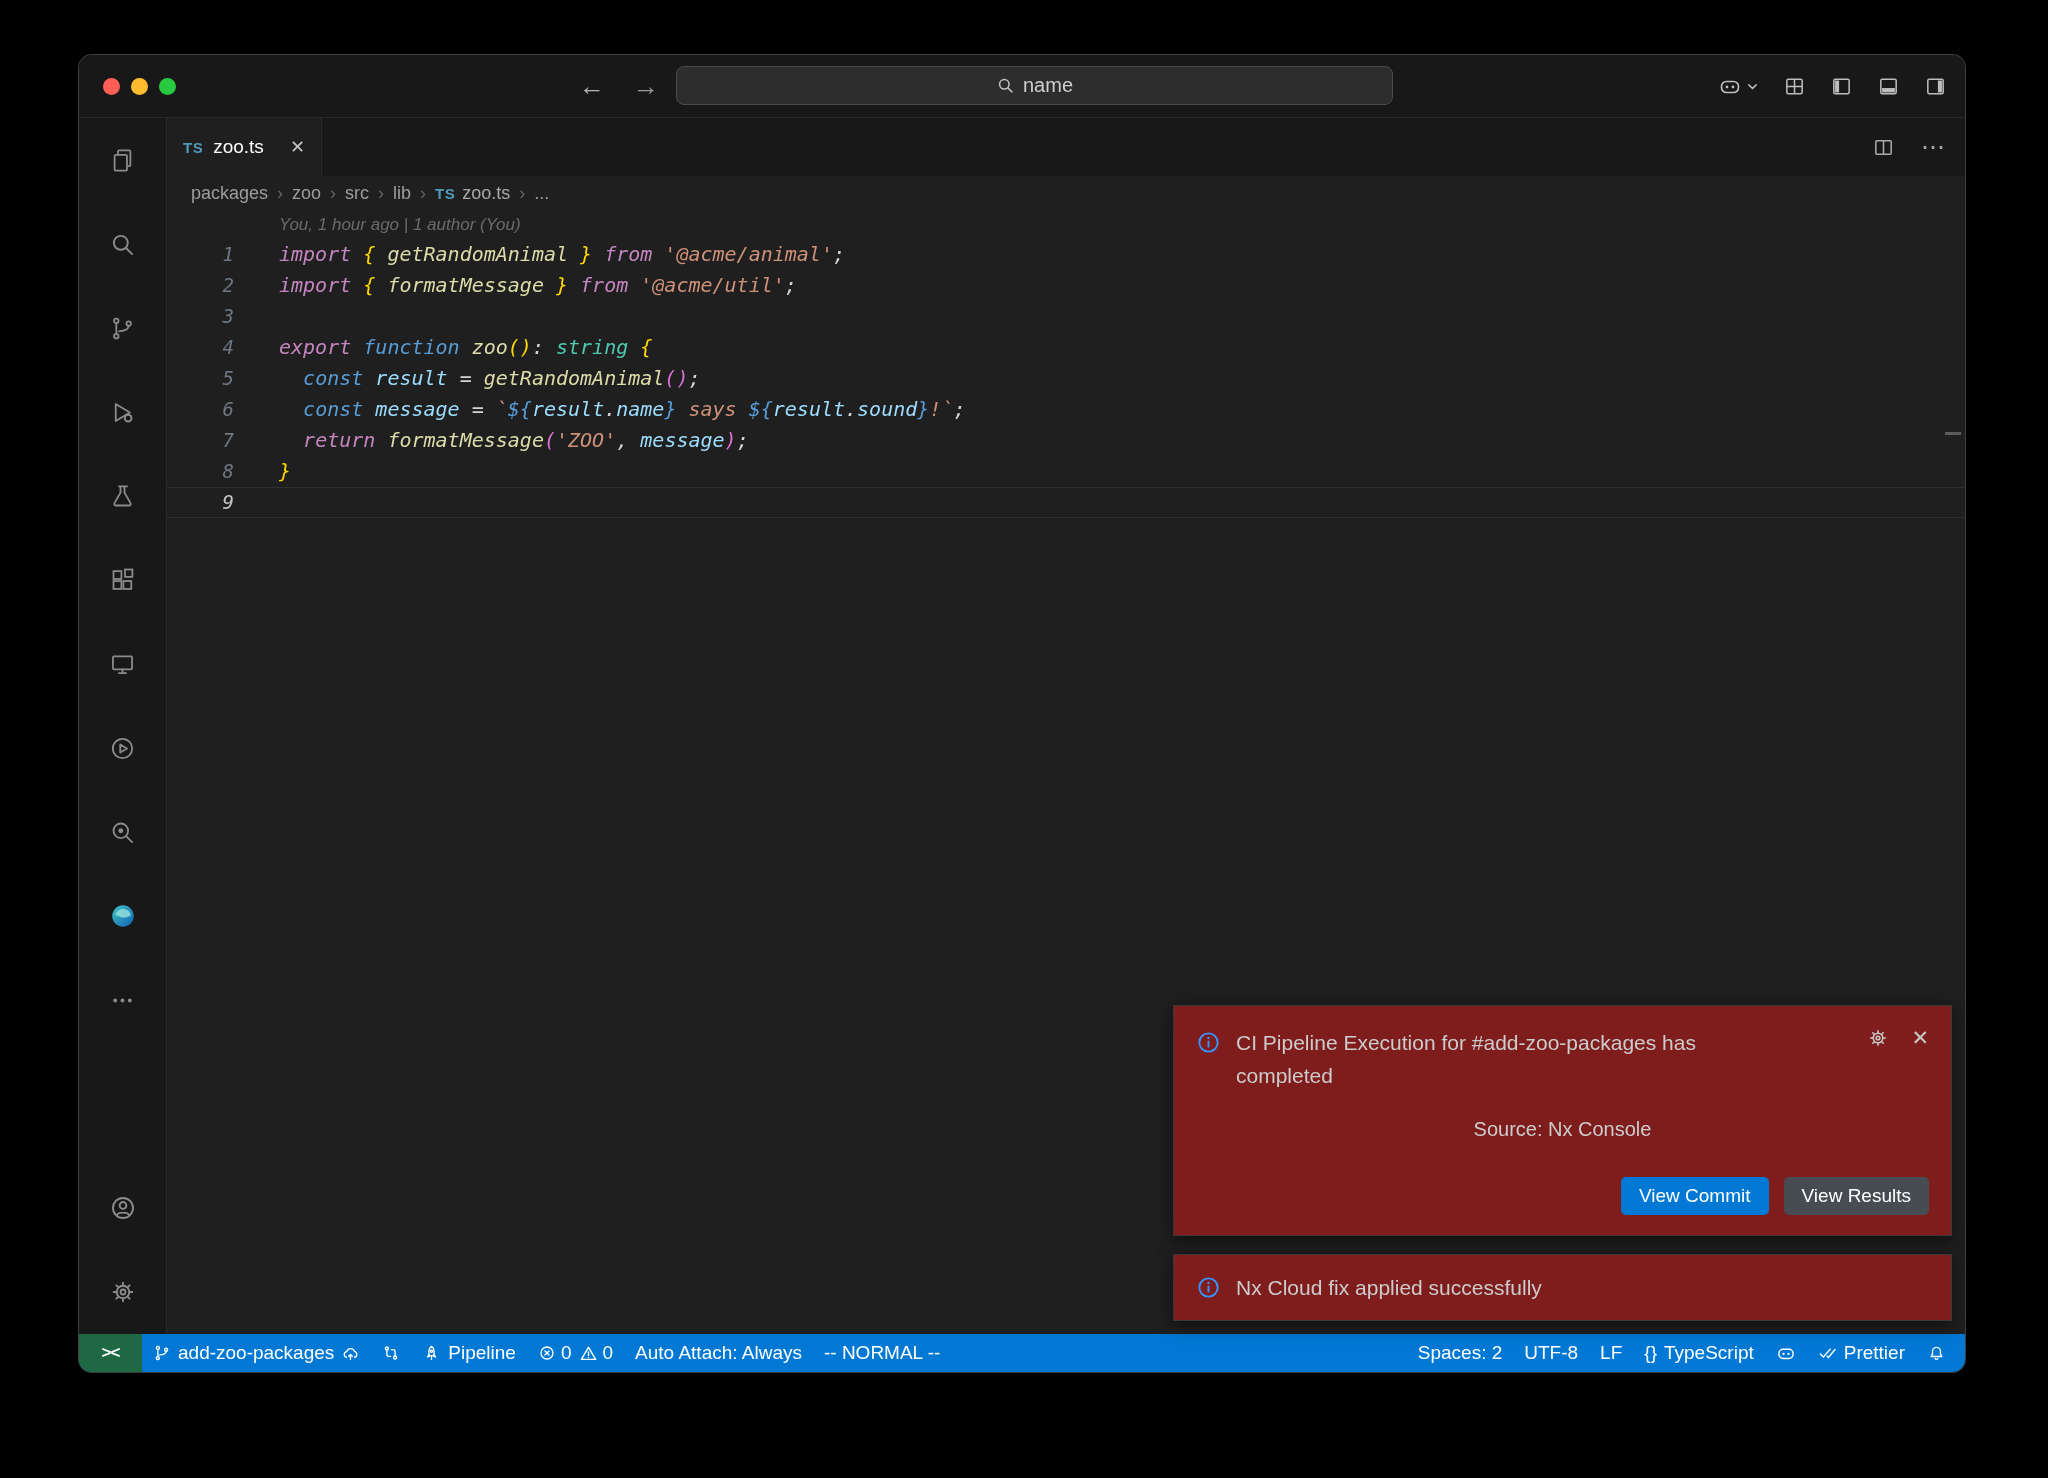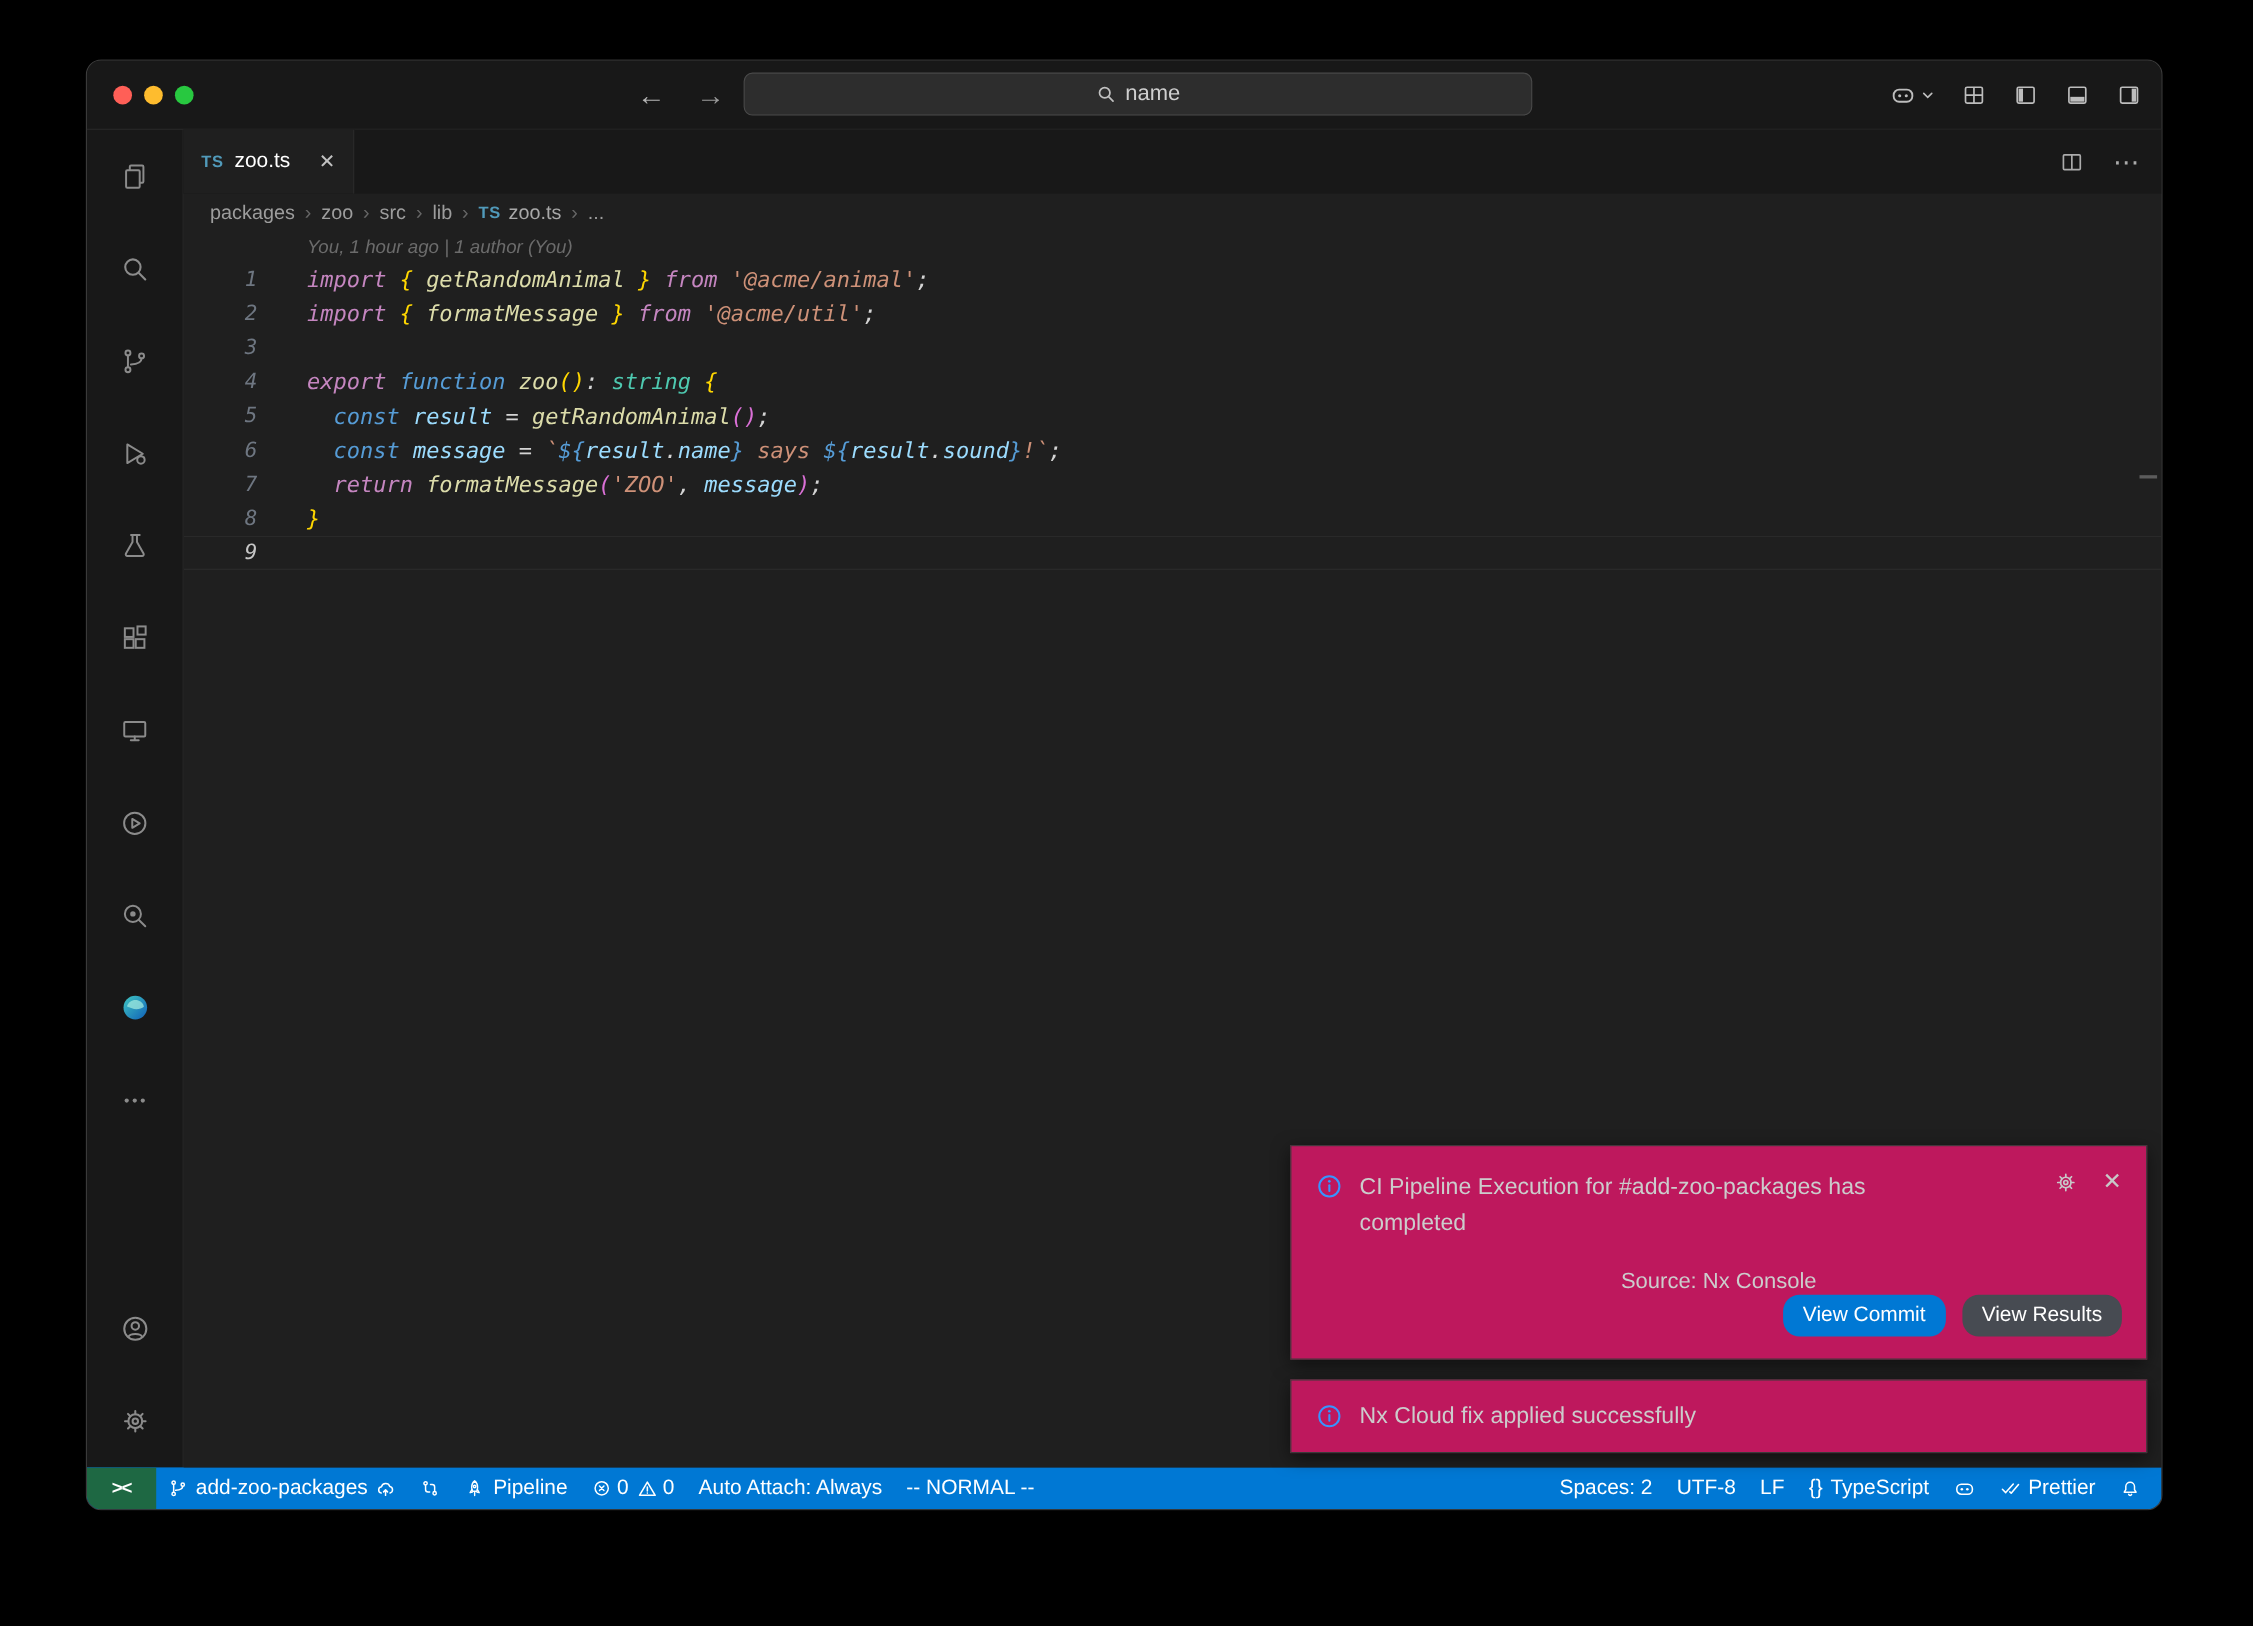--- a/index.html
+++ b/index.html
@@ -45,31 +45,31 @@
   .blame{height:29px;line-height:29px;padding-left:112px;color:#6b6b6b;font-size:17px;
     font-family:"Liberation Sans","DejaVu Sans",sans-serif;}
   .row{display:flex;height:31px;line-height:31px;}
   .gutter{width:67px;flex:0 0 67px;text-align:right;color:#6e7681;font-size:19px;user-select:none;}
   .ltext{padding-left:45px;white-space:pre;}
   .row.current{box-shadow:inset 0 -1px 0 #2e2e2e, inset 0 1px 0 #2e2e2e;}
   .row.current .gutter{color:#c6c6c6;}
   .overview-mark{position:absolute;right:4px;top:222px;width:16px;height:3px;background:#5c5c5c;}
   
   .toasts{position:absolute;right:13px;bottom:51px;width:779px;display:flex;flex-direction:column;gap:18px;z-index:5;}
-  .toast{background:#be185d;border:1px solid #3a3a3a;box-shadow:0 4px 16px rgba(0,0,0,.55);
+  .toast{background:#7f1d1d;border:1px solid #3a3a3a;box-shadow:0 4px 16px rgba(0,0,0,.55);
     box-sizing:border-box;color:#cccccc;}
   .toast1{padding:20px 22px 20px 22px;}
   .t-head{display:flex;align-items:flex-start;gap:15px;}
   .t-msg{font-size:21px;line-height:33px;max-width:550px;flex:1;}
   .t-actions{margin-left:auto;display:flex;align-items:center;gap:22px;color:#c8c8c8;}
   .t-foot{display:flex;align-items:center;margin-top:26px;flex-direction:column;}
   .t-source{font-size:20px;color:#cccccc;}
   .t-buttons{margin-left:auto;display:flex;gap:15px;}
-  .btn{font-size:19px;padding:8px 18px;border-radius:15px;color:#ffffff;border:none;
-    font-family:"Liberation Sans","DejaVu Sans",sans-serif;}
+  .btn{font-size:19px;padding:8px 18px;border-radius:5px;color:#ffffff;border:none;
+    font-family:"Liberation Sans","DejaVu Sans",sans-serif;margin-top:36px;}
   .btn.primary{background:#0078d4;}
   .btn.secondary{background:#474b52;}
   .toast2{padding:20px 22px;display:flex;align-items:center;gap:15px;font-size:21px;}
   
   .statusbar{height:38px;flex:0 0 38px;background:#0078d4;color:#ffffff;display:flex;align-items:stretch;
     font-size:19px;overflow:hidden;}
   .sb-item{display:flex;align-items:center;gap:7px;padding:16px 11px;white-space:nowrap;}
   .sb-remote{background:#1e6843;width:63px;box-sizing:border-box;justify-content:center;padding:0;
     font-weight:bold;font-size:17px;letter-spacing:-1px;}
   .sb-right{margin-left:auto;display:flex;align-items:stretch;padding-right:8px;}

